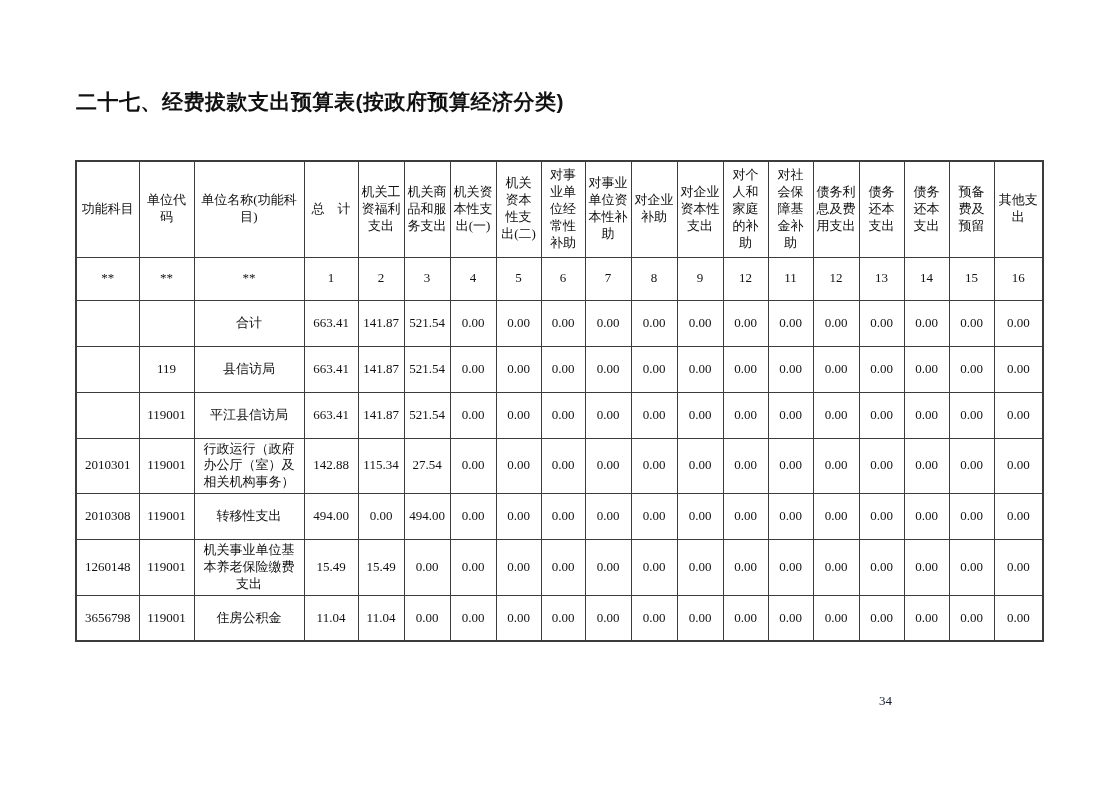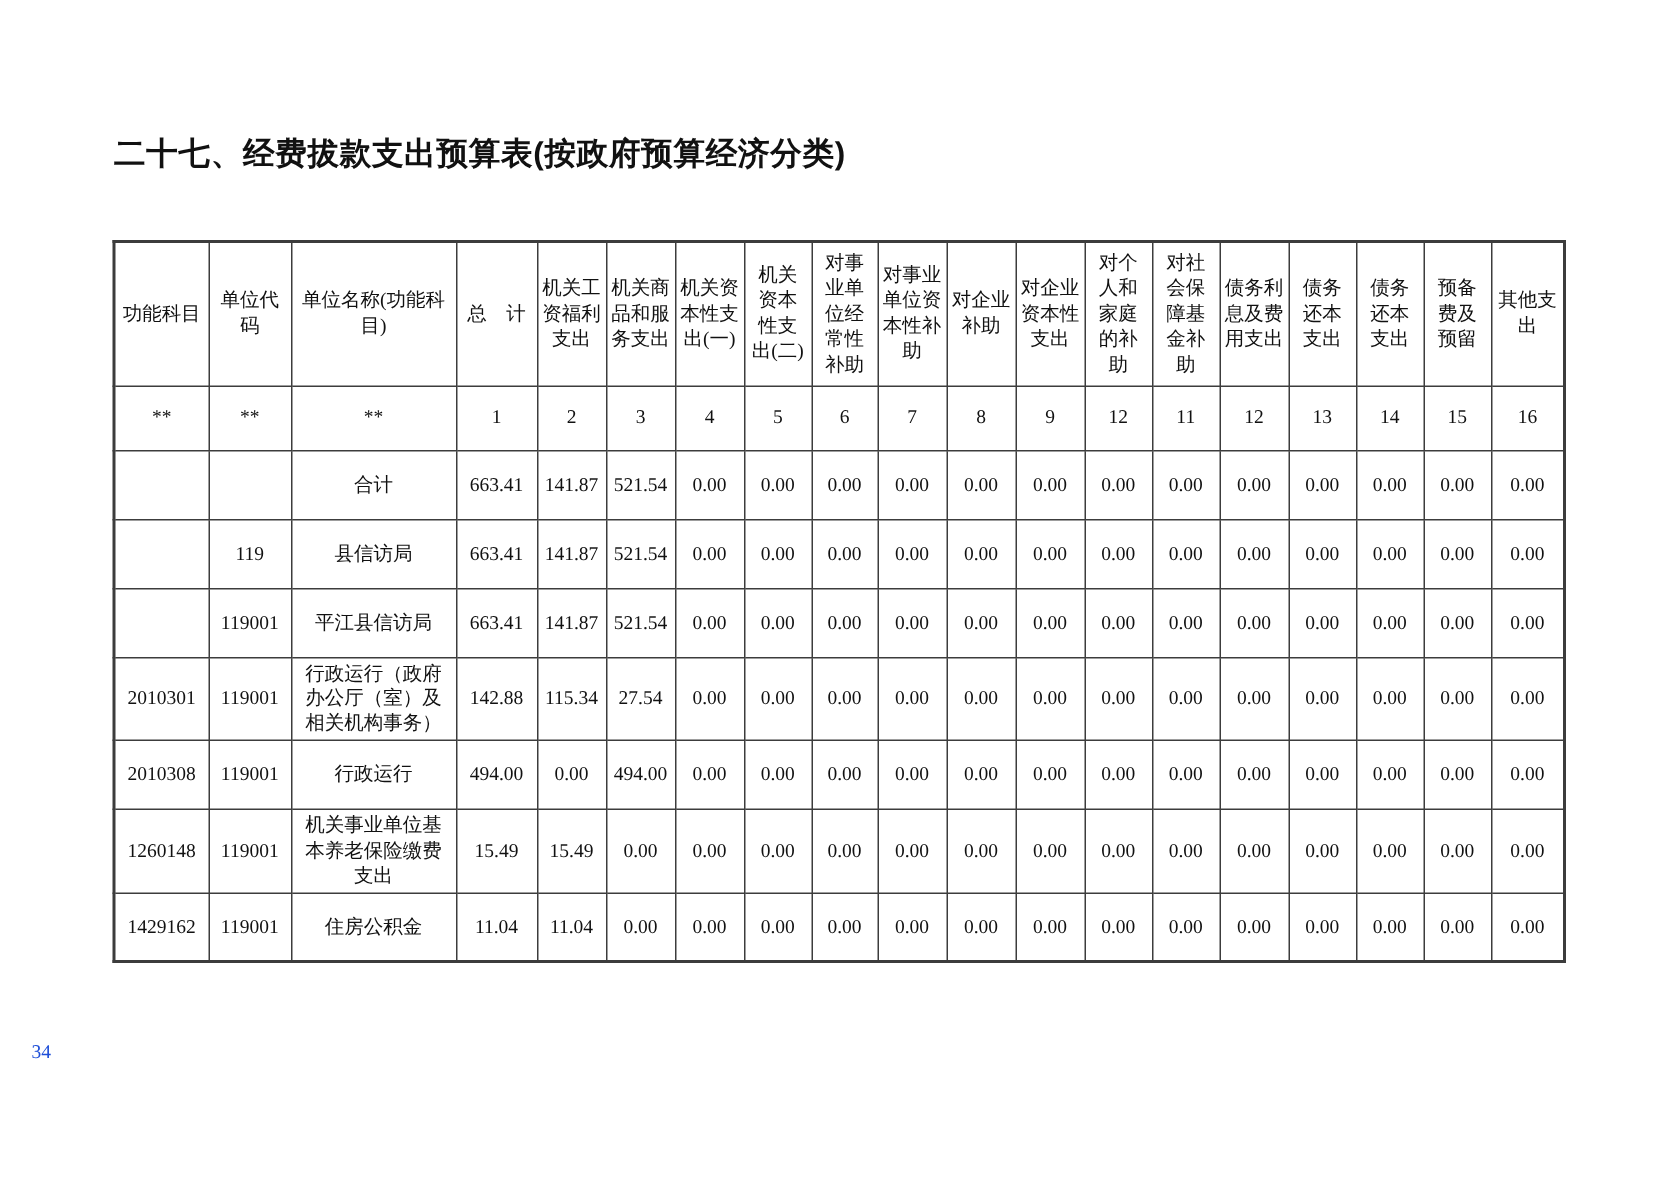--- a/index.html
+++ b/index.html
@@ -56,24 +56,24 @@
   tr.header-row    { height: 96px; }
   tr.code-row      { height: 43px; }
   tbody tr         { height: 46px; }
   td.col-1 { text-align: left; padding-left: 4px; margin-left: 21px; }
   td.col-2 { text-align: left; padding-left: 4px; }
   .page-number {
     position: absolute;
     left: 0;
     right: 0;
     top: 689px;
-    text-align: left;
+    text-align: right;
     font-family: "Liberation Serif", "DejaVu Serif", serif;
     font-size: 13px;
-    color: #1d4ed8;
+    color: #0f172a;
     padding-left: 21px;
   }
 </style>
 </head>
 <body>
 
 <div class="page">
 
   <div class="doc-title">二十七、经费拔款支出预算表(按政府预算经济分类)</div>
 
@@ -224,21 +224,21 @@
           <td class="col-13">0.00</td>
           <td class="col-14">0.00</td>
           <td class="col-15">0.00</td>
           <td class="col-16">0.00</td>
           <td class="col-17">0.00</td>
           <td class="col-18">0.00</td>
         </tr>
         <tr>
           <td class="col-0">2010308</td>
           <td class="col-1">119001</td>
-          <td class="col-2">行政运行</td>
+          <td class="col-2">转移性支出</td>
           <td class="col-3">494.00</td>
           <td class="col-4">0.00</td>
           <td class="col-5">494.00</td>
           <td class="col-6">0.00</td>
           <td class="col-7">0.00</td>
           <td class="col-8">0.00</td>
           <td class="col-9">0.00</td>
           <td class="col-10">0.00</td>
           <td class="col-11">0.00</td>
           <td class="col-12">0.00</td>
@@ -264,21 +264,21 @@
           <td class="col-11">0.00</td>
           <td class="col-12">0.00</td>
           <td class="col-13">0.00</td>
           <td class="col-14">0.00</td>
           <td class="col-15">0.00</td>
           <td class="col-16">0.00</td>
           <td class="col-17">0.00</td>
           <td class="col-18">0.00</td>
         </tr>
         <tr>
-          <td class="col-0">1429162</td>
+          <td class="col-0">3656798</td>
           <td class="col-1">119001</td>
           <td class="col-2">住房公积金</td>
           <td class="col-3">11.04</td>
           <td class="col-4">11.04</td>
           <td class="col-5">0.00</td>
           <td class="col-6">0.00</td>
           <td class="col-7">0.00</td>
           <td class="col-8">0.00</td>
           <td class="col-9">0.00</td>
           <td class="col-10">0.00</td>

